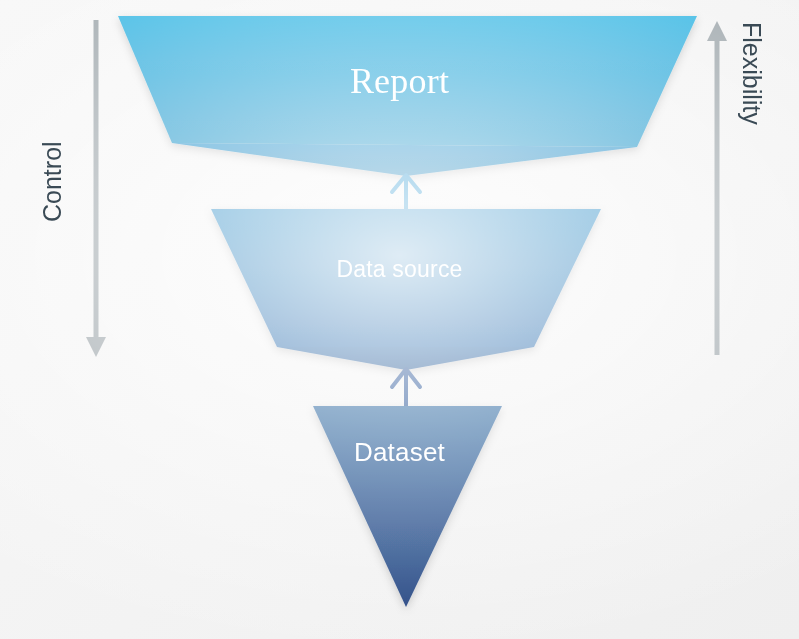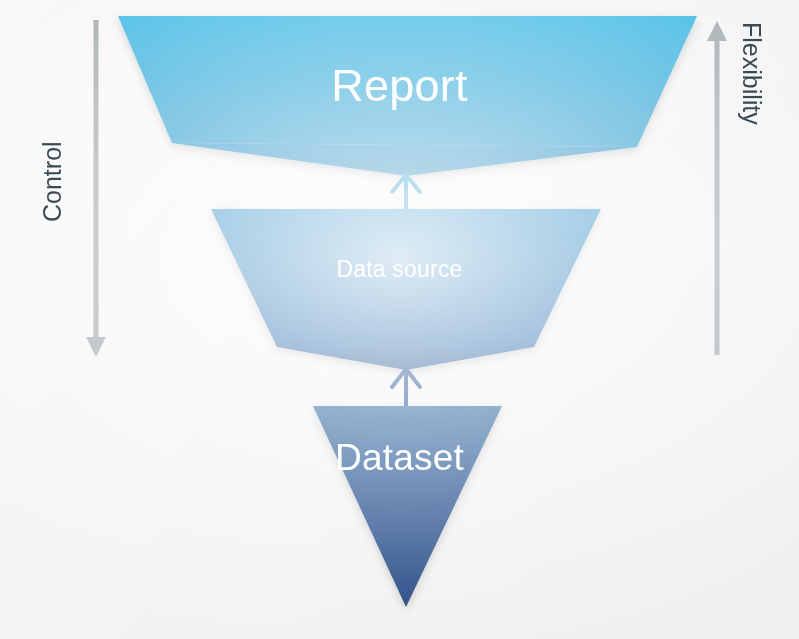--- a/index.html
+++ b/index.html
@@ -38,33 +38,34 @@
     white-space: nowrap;
     text-align: center;
     letter-spacing: 0.2px;
     user-select: none;
     z-index: 5;
   }
   #report-label {
     left: 0;
     right: 0;
     top: 60px;
-    font-size: 45px;
+    font-size: 36px;
+    font-family: Liberation Serif, serif;
   }
   #datasource-label {
     left: 0;
     right: 0;
     top: 256px;
     font-size: 23px;
   }
   #dataset-label {
     left: 0;
     right: 0;
     top: 437px;
-    font-size: 37px;
+    font-size: 26px;
   }
   .axis-label {
     position: absolute;
     color: #3a4a55;
     font-family: "Liberation Sans", sans-serif;
     font-size: 25px;
     white-space: nowrap;
     user-select: none;
     z-index: 6;
   }

